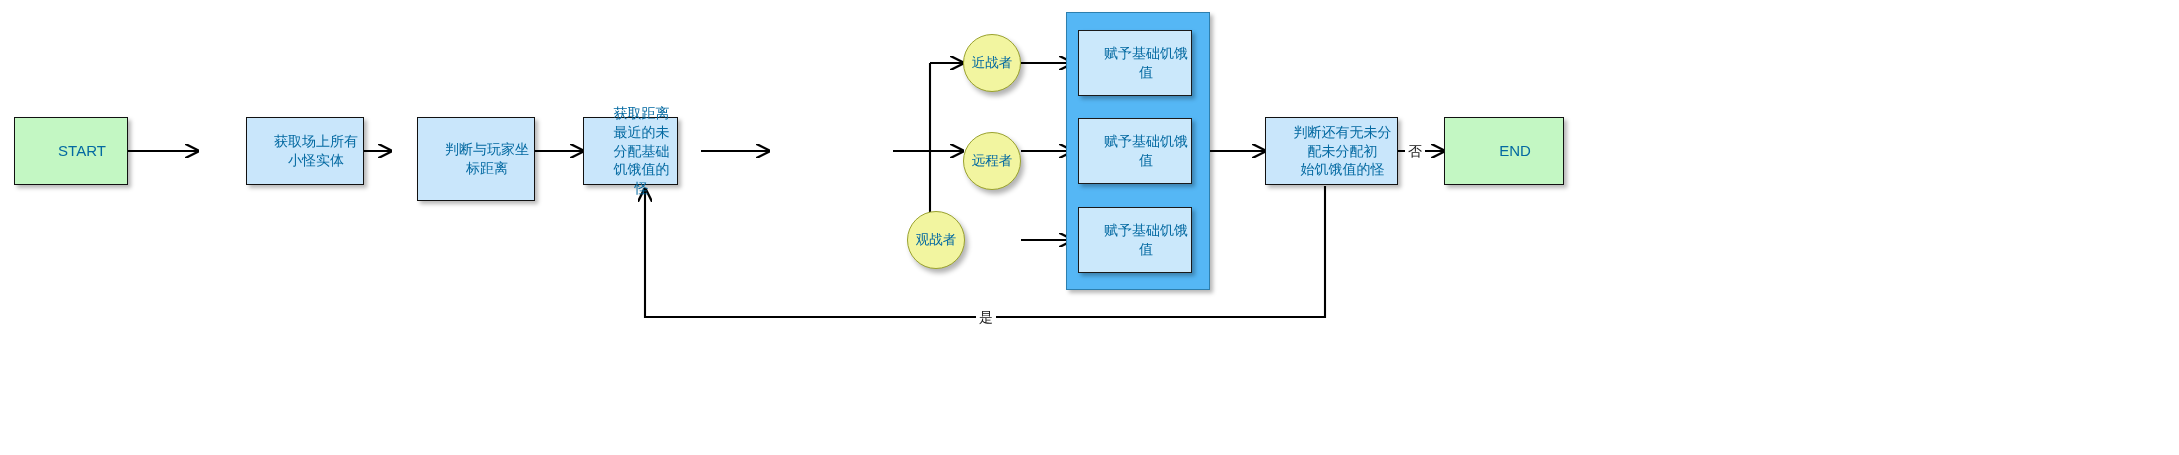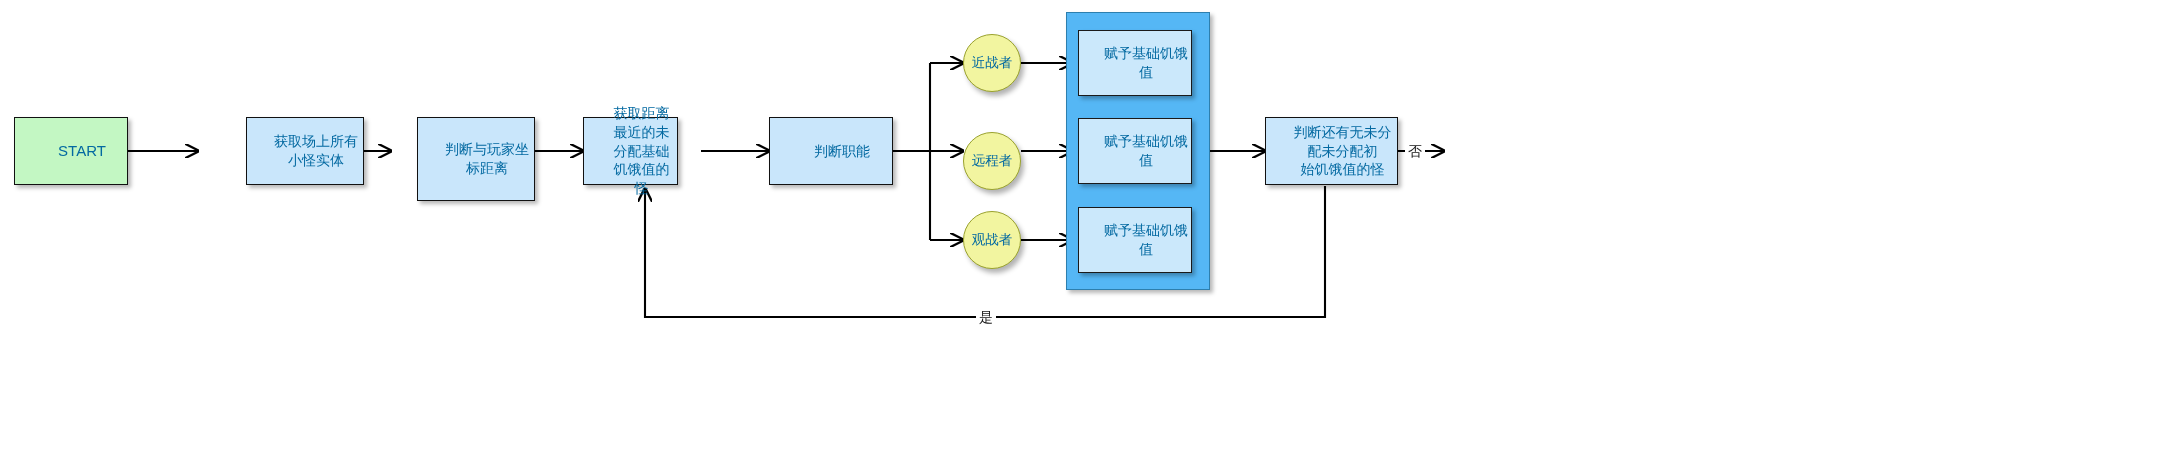--- a/index.html
+++ b/index.html
@@ -142,51 +142,51 @@
 
   <div class="node node-rect node-proc" style="left:388px; top:117px; width:118px; height:84px;margin-left:29px;">
     <span class="node-text">判断与玩家坐标距离</span>
   </div>
 
   <div class="node node-rect node-proc" style="left:583px; top:117px; width:95px; height:68px;">
     <span class="node-text">获取距离最近的未分配基础
 饥饿值的怪</span>
   </div>
 
-  <div class="node node-rect node-proc" style="left:769px; top:117px; width:124px; height:68px;">
-    <span class="node-text">判断职能</span>
-  </div>
 
   <div class="node node-circle" style="left:963px; top:34px; width:58px; height:58px;">
     <span class="node-text">近战者</span>
   </div>
 
   <div class="node node-circle" style="left:963px; top:132px; width:58px; height:58px;">
     <span class="node-text">远程者</span>
   </div>
 
-  <div class="node node-circle" style="left:963px; top:211px; width:58px; height:58px;">
+  <div class="node node-circle" style="left:907px; top:211px; width:58px; height:58px;">
     <span class="node-text">观战者</span>
   </div>
 
   <div class="node node-rect node-sub" style="left:1078px; top:30px; width:114px; height:66px;">
     <span class="node-text">赋予基础饥饿值</span>
   </div>
 
   <div class="node node-rect node-sub" style="left:1078px; top:118px; width:114px; height:66px;">
     <span class="node-text">赋予基础饥饿值</span>
   </div>
 
   <div class="node node-rect node-sub" style="left:1078px; top:207px; width:114px; height:66px;">
     <span class="node-text">赋予基础饥饿值</span>
   </div>
 
   <div class="node node-rect node-proc" style="left:1265px; top:117px; width:133px; height:68px;">
     <span class="node-text">判断还有无未分配未分配初
 始饥饿值的怪</span>
   </div>
 
+  <div class="node node-rect node-end" style="left:1444px; top:117px; width:120px; height:68px;">
+    <span class="node-text">END</span>
+  </div>
 
   <div class="edge-label" style="left:1405px; top:144px;">否</div>
 
   <div class="edge-label" style="left:976px; top:310px;">是</div>
 
 </div>
 
 </body></html>

